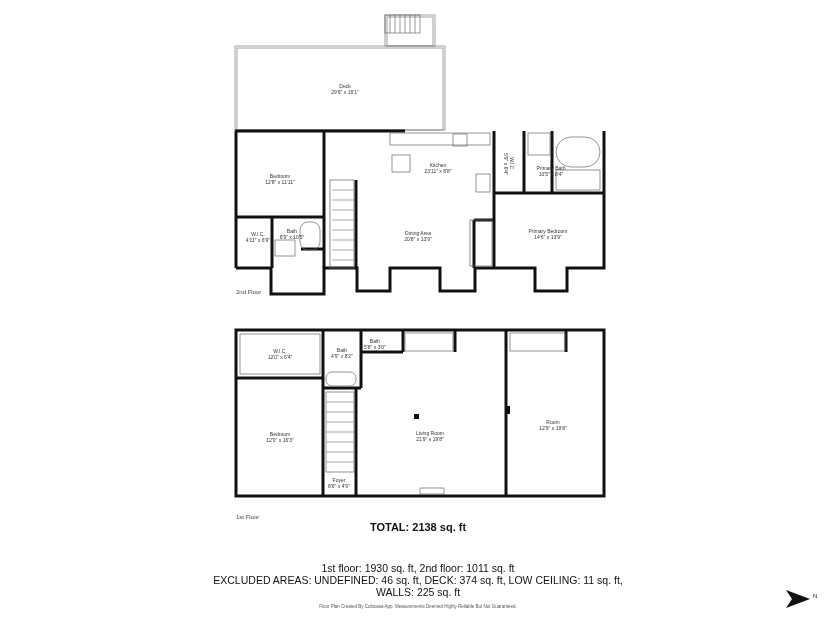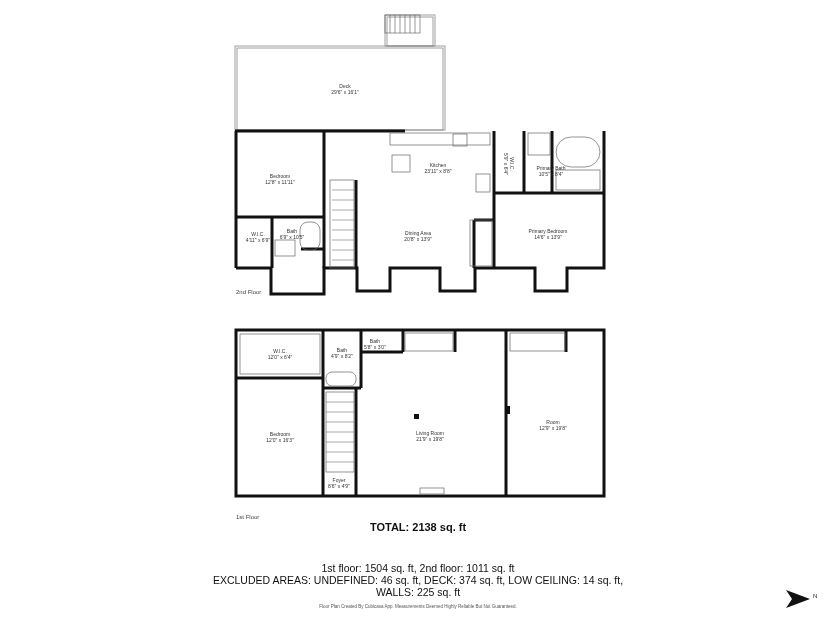--- a/index.html
+++ b/index.html
@@ -175,21 +175,21 @@
     <div>Room</div>
     <div>12'9" x 19'8"</div>
   </div>
 <div class="lbl" style="left:339px;top:477px">
     <div>Foyer</div>
     <div>8'6" x 4'9"</div>
   </div>
 <div class="floor-lbl" style="left:236px;top:514px">1st Floor</div>
 
 <div class="summary total">TOTAL: 2138 sq. ft</div>
-<div class="summary line" style="top:562px">1st floor: 1504 sq. ft, 2nd floor: 1011 sq. ft</div>
-<div class="summary line" style="top:574px">EXCLUDED AREAS: UNDEFINED: 46 sq. ft, DECK: 374 sq. ft, LOW CEILING: 14 sq. ft,</div>
+<div class="summary line" style="top:562px">1st floor: 1930 sq. ft, 2nd floor: 1011 sq. ft</div>
+<div class="summary line" style="top:574px">EXCLUDED AREAS: UNDEFINED: 46 sq. ft, DECK: 374 sq. ft, LOW CEILING: 11 sq. ft,</div>
 <div class="summary line" style="top:586px">WALLS: 225 sq. ft</div>
 <div class="summary credit">Floor Plan Created By Cubicasa App. Measurements Deemed Highly Reliable But Not Guaranteed.</div>
 
 <svg class="north" width="28" height="22" viewBox="0 0 28 22">
   <polygon points="2,2 26,11 2,20 8,11" fill="#111"></polygon>
 </svg>
 <div class="north-lbl">N</div>
 
 </body></html>

